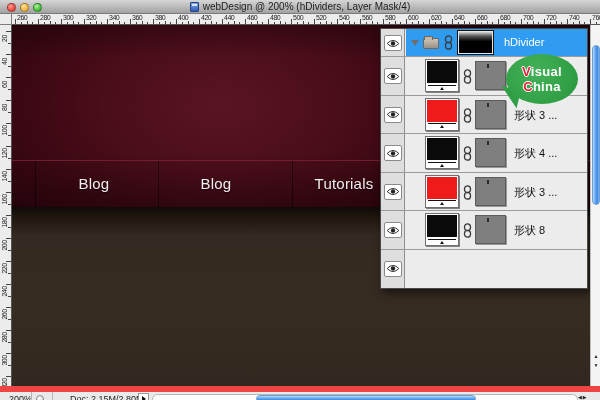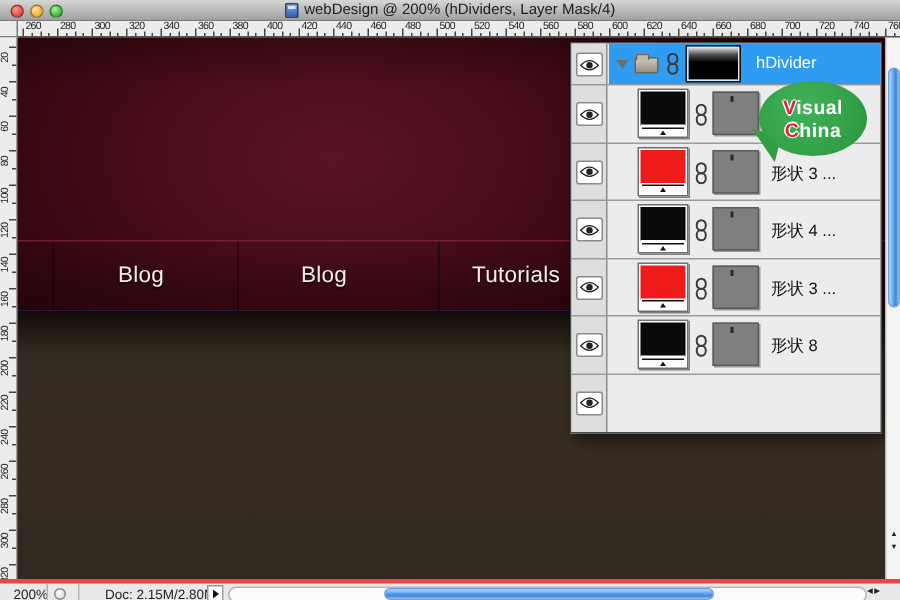--- a/index.html
+++ b/index.html
@@ -49,21 +49,21 @@
   
   .vscroll { position:absolute; right:0; top:25px; width:10px; height:361px; background:#f4f4f4;
     border-left:1px solid #bdbdbd; z-index:30; }
   .vthumb { position:absolute; left:0.5px; top:20px; width:8px; height:160px; border-radius:4.5px;
     background:linear-gradient(to right,#b4d9fa,#5aa2ee 45%,#3c86e0 70%,#7db8f2); border:0.5px solid #6f9fd4; }
   .varrows { position:absolute; left:0; bottom:14px; width:10px; height:20px; font-size:5px; color:#222;
     display:flex; flex-direction:column; align-items:center; line-height:9px; }
 
   
   .statusbar { position:absolute; left:0; top:386px; width:600px; height:14px; background:#e9e9e9;
-    border-top:3px solid #ef4444; font-size:9px; color:#222; z-index:40; }
+    border-top:6px solid #ef4444; font-size:9px; color:#222; z-index:40; }
   .sb-zoom { position:absolute; left:9px; top:2px; }
   .sb-sep { position:absolute; top:0; width:1px; height:13px; background:#b5b5b5; }
   .sb-vc-icon { position:absolute; left:36px; top:2.5px; width:8px; height:8px; border-radius:50%;
     border:1px solid #8a8a8a; background:radial-gradient(circle at 35% 35%, #fff, #cfcfcf); }
   .sb-doc { position:absolute; left:70px; top:2px; }
   .sb-menu-btn { position:absolute; left:138px; top:1px; width:11px; height:11px; background:#fff;
     border:1px solid #9a9a9a; display:flex; align-items:center; justify-content:center; }
   .sb-menu-btn i { width:0; height:0; border-left:4px solid #111; border-top:3px solid transparent; border-bottom:3px solid transparent; }
   .hscroll { position:absolute; left:152px; top:1.5px; width:426px; height:11px; background:#fbfbfb;
     border:1px solid #b5b5b5; border-radius:6px; }

